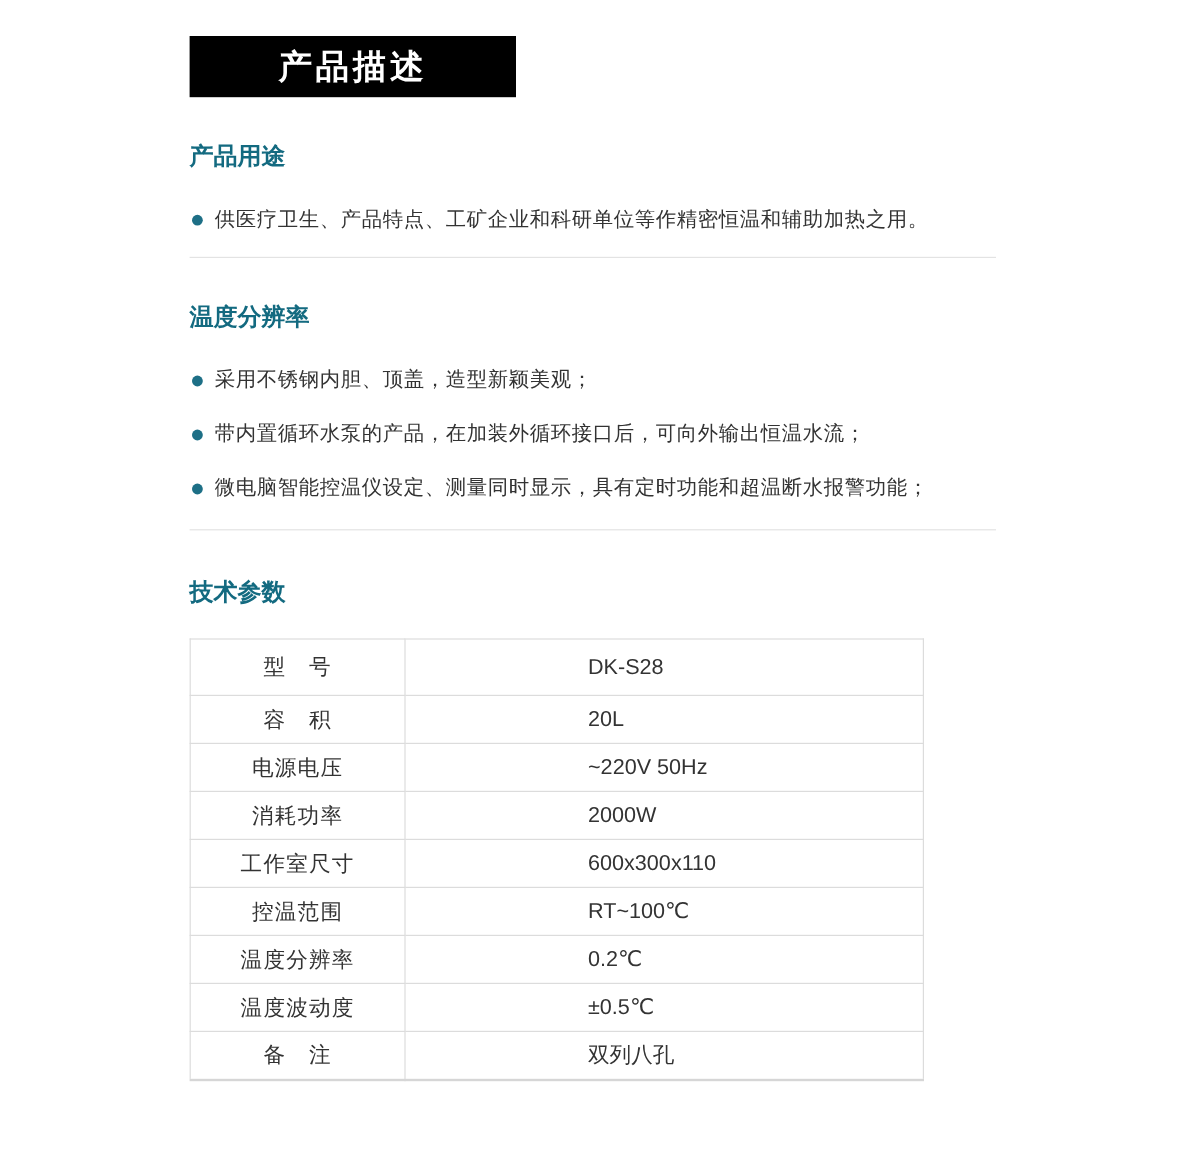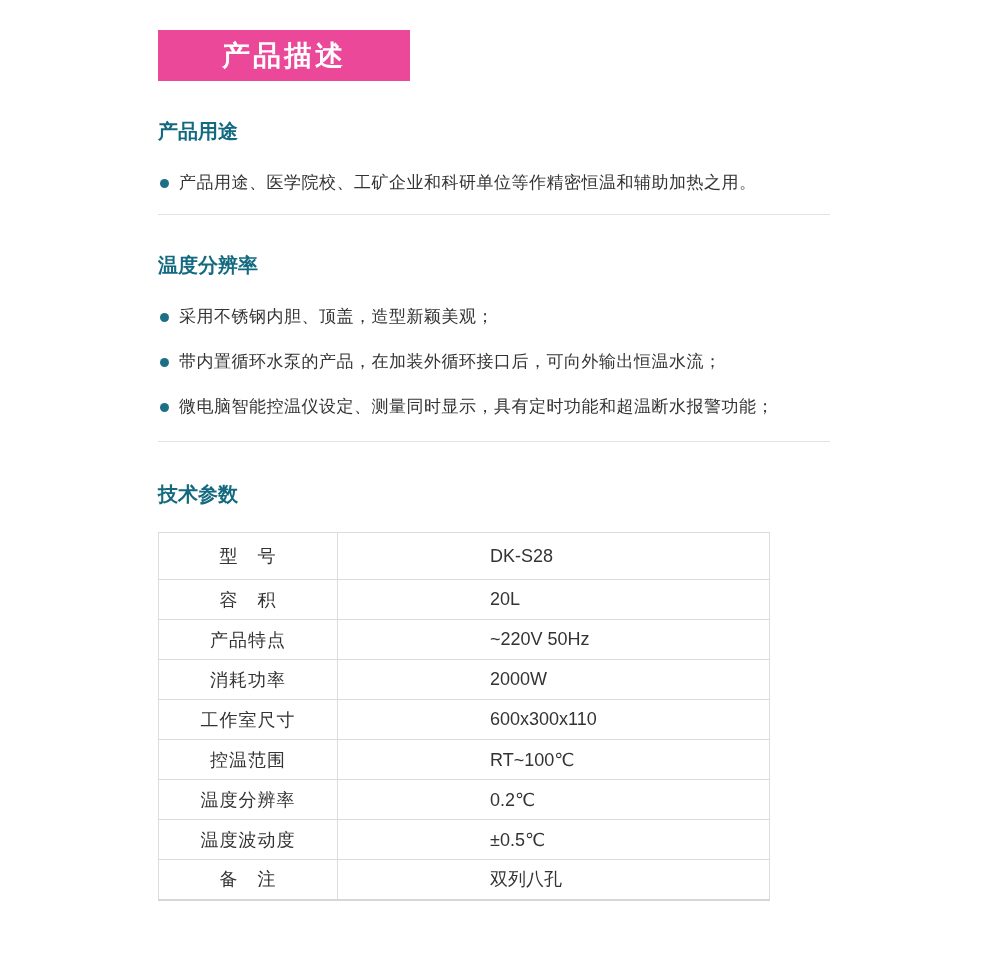--- a/index.html
+++ b/index.html
@@ -14,26 +14,27 @@
     background: #ffffff;
     overflow: hidden;
   }
   .content {
     margin-left: 158px;
     width: 672px;
   }
   
   .banner {
     margin-top: 30px;
-    width: 252px;
+    width: 272px;
     height: 51px;
-    background: #ec4899;
+    background: #000000;
     display: flex;
     align-items: center;
     justify-content: center;
+    text-decoration: underline;
   }
   .banner-title {
     color: #ffffff;
     font-size: 28px;
     font-weight: bold;
     letter-spacing: 3px;
   }
   
   .section-heading {
     color: #136a80;
@@ -105,21 +106,21 @@
 <div class="page">
   <div class="content">
 
     <div class="banner">
       <span class="banner-title">产品描述</span>
     </div>
 
     <div class="section-heading h-usage">产品用途</div>
     <div class="bullet">
       <span class="dot"></span>
-      <span class="bullet-text">产品用途、医学院校、工矿企业和科研单位等作精密恒温和辅助加热之用。</span>
+      <span class="bullet-text">供医疗卫生、产品特点、工矿企业和科研单位等作精密恒温和辅助加热之用。</span>
     </div>
     <div class="divider"></div>
 
     <div class="section-heading h-features">温度分辨率</div>
     <div class="bullet">
       <span class="dot"></span>
       <span class="bullet-text">采用不锈钢内胆、顶盖，造型新颖美观；</span>
     </div>
     <div class="bullet">
       <span class="dot"></span>
@@ -137,21 +138,21 @@
       <tbody>
         <tr>
           <td class="label-cell">型　号</td>
           <td class="value-cell">DK-S28</td>
         </tr>
         <tr>
           <td class="label-cell">容　积</td>
           <td class="value-cell">20L</td>
         </tr>
         <tr>
-          <td class="label-cell">产品特点</td>
+          <td class="label-cell">电源电压</td>
           <td class="value-cell">~220V 50Hz</td>
         </tr>
         <tr>
           <td class="label-cell">消耗功率</td>
           <td class="value-cell">2000W</td>
         </tr>
         <tr>
           <td class="label-cell">工作室尺寸</td>
           <td class="value-cell">600x300x110</td>
         </tr>

